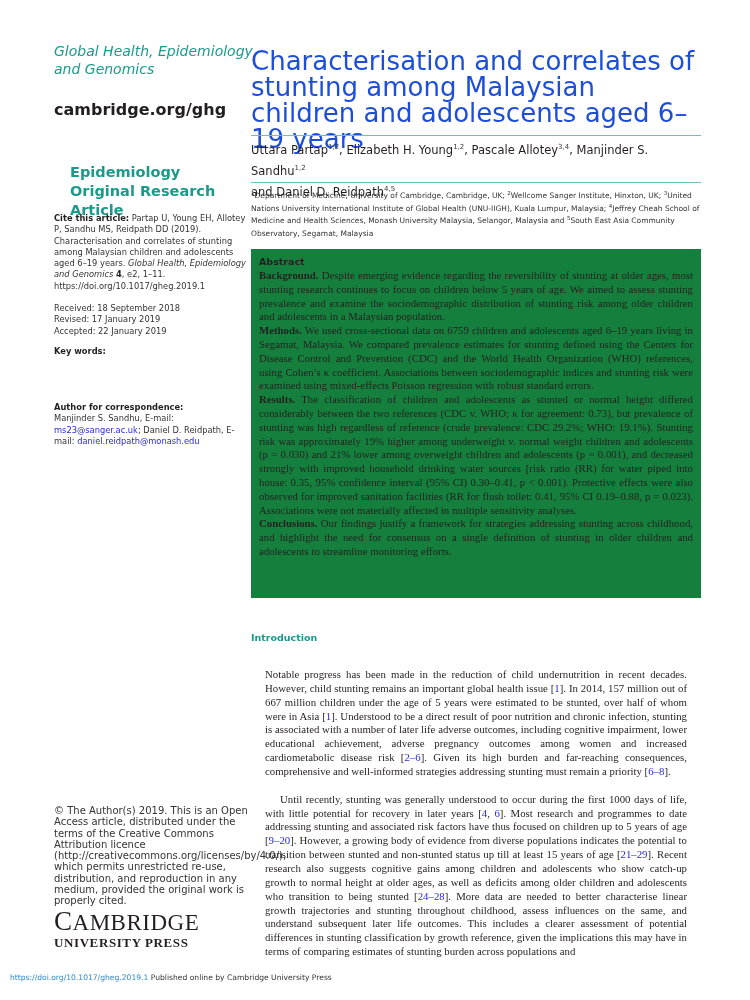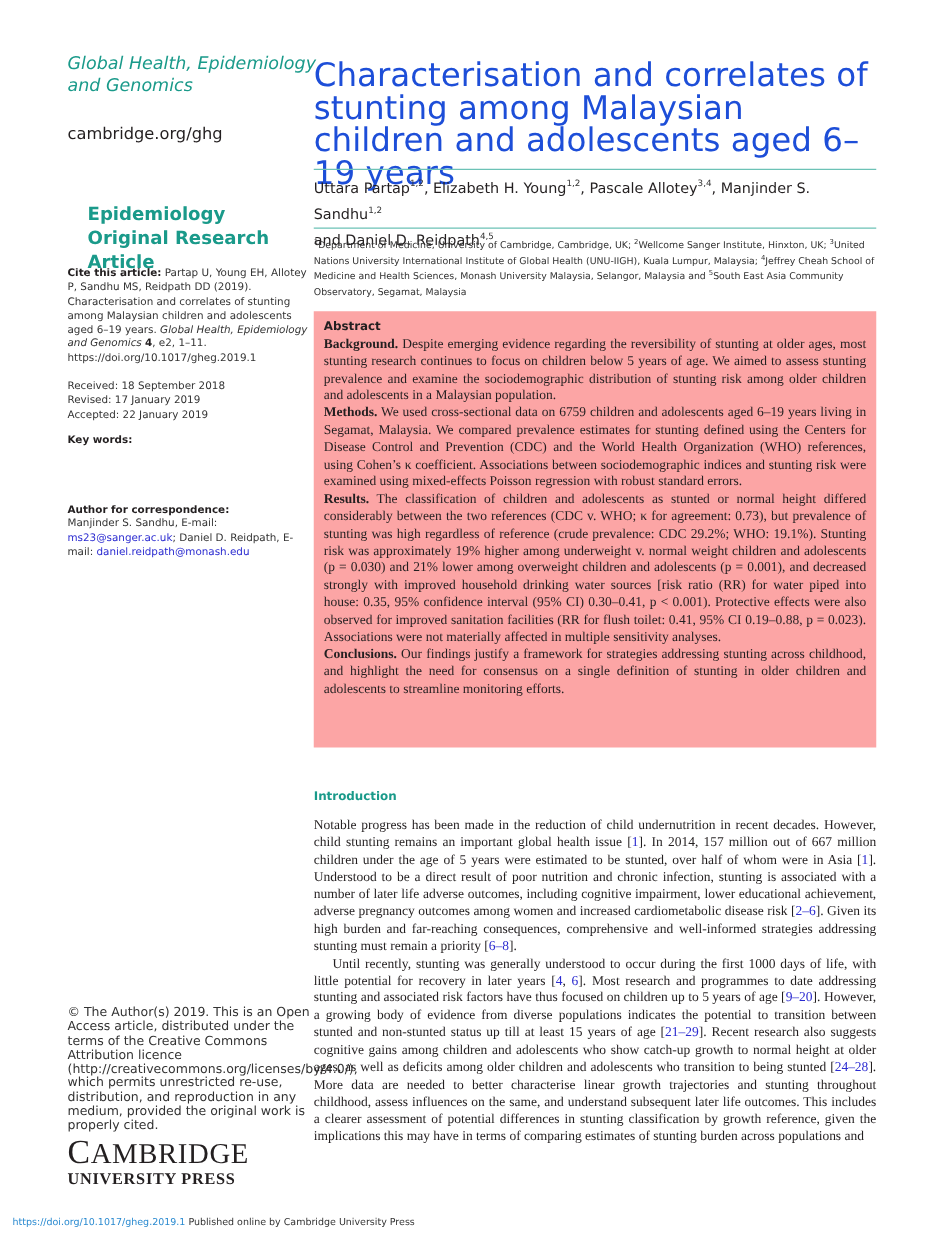--- a/index.html
+++ b/index.html
@@ -2,21 +2,21 @@
 <html><head>
 <meta charset="utf-8">
 <style>
   html, body { margin:0; padding:0; background:#ffffff; }
   body { width:750px; height:1000px; position:relative; overflow:hidden; font-family:"Liberation Serif", serif; color:#231f20; }
   a, .link { color:#2a2ad0; text-decoration:none; }
 
   
   #left { position:absolute; left:54px; top:0; width:190px; font-family:"DejaVu Sans", sans-serif; }
   #journal-name { position:absolute; top:42px; left:0; font-size:14px; line-height:18px; font-style:italic; color:#1a9a8a; width:200px; }
-  #journal-url { position:absolute; top:100px; left:0; font-size:13px; font-weight:normal; color:#231f20; }
+  #journal-url { position:absolute; top:100px; left:0; font-size:16px; font-weight:bold; color:#231f20; }
   #section-head { position:absolute; top:163px; left:16px; font-size:14.5px; line-height:19px; font-weight:bold; color:#1a9a8a; width:200px; }
   #cite { position:absolute; top:213px; left:0; font-size:8.3px; line-height:11.3px; color:#333; width:195px; }
   #cite b { color:#231f20; }
   #dates { position:absolute; top:303px; left:0; font-size:8.3px; line-height:11.3px; color:#333; }
   #keywords { position:absolute; top:346px; left:0; font-size:8.3px; line-height:11.3px; color:#333; width:195px; }
   #correspondence { position:absolute; top:402px; left:0; font-size:8.3px; line-height:11.3px; color:#333; width:195px; }
   .lbl { font-weight:bold; color:#231f20; display:block; }
   #license { position:absolute; top:805px; left:0; font-size:10px; line-height:11.3px; color:#333; width:195px; }
   #cup-logo { position:absolute; top:910px; left:0; font-family:"Liberation Serif", serif; color:#231f20; }
   #cup-line1 { font-size:23px; letter-spacing:0.5px; line-height:22px; }
@@ -29,28 +29,28 @@
 
   
   #main { position:absolute; left:251px; top:0; width:450px; }
   #title { position:absolute; top:38px; left:0; width:450px; font-family:"DejaVu Sans", sans-serif; font-size:26px; line-height:26px; color:#1d4ed8;margin-top:10px; }
   .rule { position:absolute; left:0; width:450px; height:1px; background:#6cc2b6; }
   #authors { position:absolute; top:140px; left:0; width:455px; font-family:"DejaVu Sans", sans-serif; font-size:11.5px; line-height:21px; color:#231f20; }
   #authors sup { font-size:7px; vertical-align:5px; line-height:0; color:#333; }
   #affils { position:absolute; top:190px; left:0; width:455px; font-family:"DejaVu Sans", sans-serif; font-size:7.5px; line-height:12.6px; color:#333; }
   #affils sup { font-size:5.5px; vertical-align:3px; line-height:0; }
 
-  #abstract { position:absolute; top:249px; left:0; width:450px; height:349px; background:#fca5a5; box-sizing:border-box; padding:6px 8px 0 8px; }
+  #abstract { position:absolute; top:249px; left:0; width:450px; height:349px; background:#15803d; box-sizing:border-box; padding:6px 8px 0 8px; }
   #abstract-head { font-family:"DejaVu Sans", sans-serif; font-weight:bold; font-size:9.5px; line-height:13px; color:#231f20; margin-bottom:1px; }
   .abs-p { font-size:10.8px; line-height:13.8px; text-align:justify; color:#231f20; margin:0; }
   .abs-p b { font-weight:bold; }
 
   #intro-head { position:absolute; top:632px; left:0; font-family:"DejaVu Sans", sans-serif; font-weight:bold; font-size:9.5px; color:#1a9a8a; }
   #intro-body { position:absolute; top:654px; left:0; width:450px; }
-  .body-p { font-size:10.8px; line-height:13.85px; text-align:justify; color:#231f20; margin:0; }
+  .body-p { font-size:10.8px; line-height:13.85px; text-align:justify; color:#231f20; margin:14px; }
   .body-p.indent { text-indent:15px; }
   .ref { color:#2a2ad0; }
 </style>
 </head>
 <body>
 
 <div id="left">
   <div id="journal-name">Global Health, Epidemiology and Genomics</div>
   <div id="journal-url">cambridge.org/ghg</div>
   <div id="section-head">

